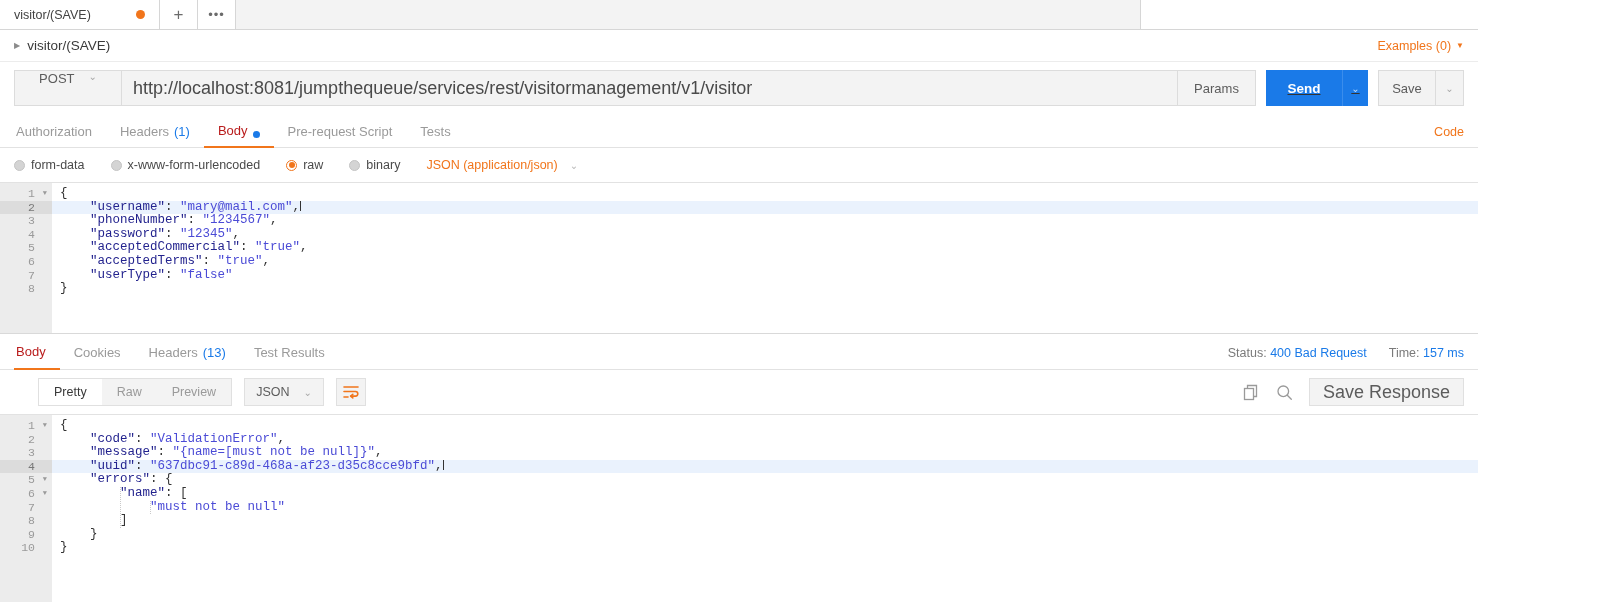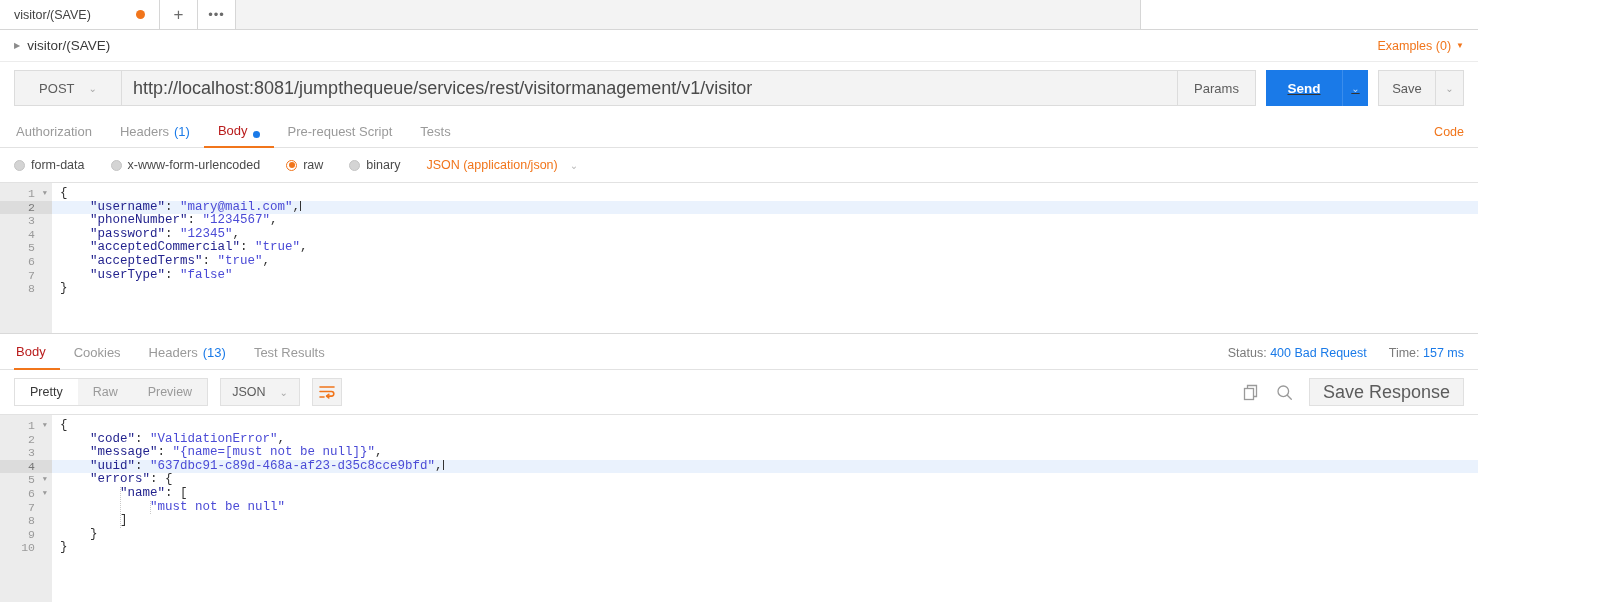--- a/index.html
+++ b/index.html
@@ -46,21 +46,21 @@
   .crumb .caret { font-size: 8px; color: #8b8b8b; }
   .examples {
     margin-left: auto; font-size: 12.5px; color: #f1751b;
     display: flex; align-items: center; gap: 5px;
   }
   .examples .caret { font-size: 8px; }
 
   
   .urlrow { height: 52px; display: flex; align-items: center; padding: 0 14px; background: #ffffff; }
   .method {
-    width: 108px; height: 36px; display: flex; align-items: center; justify-content: center;
+    width: 108px; height: 36px; display: flex; align-items: flex-start; justify-content: center;
     gap: 14px; background: #f3f3f3; border: 1px solid #dcdcdc;
     font-size: 13px; color: #5c5c5c;
   }
   .method .caret { color: #a8a8a8; font-size: 10px; }
   .urlbox {
     flex: 1; height: 36px; display: flex; align-items: center;
     padding: 0 11px; background: #f3f3f3;
     border: 1px solid #dcdcdc; border-left: none;
     font-size: 18px; color: #4a4a4a;
   }
@@ -158,21 +158,21 @@
   }
   .resptabs .rtab { padding-bottom: 9px; }
   .meta { margin-left: auto; display: flex; gap: 22px; font-size: 12.5px; padding-bottom: 9px; }
   .meta .lbl { color: #7a7a7a; }
   .meta .val { color: #1a7ae8; }
 
   
   .resptoolbar {
     height: 44px; display: flex; align-items: center; padding: 0 14px; background: #ffffff;
   }
-  .seg { display: flex; background: #f3f3f3; border: 1px solid #e0e0e0; height: 28px; }
+  .seg { display: flex; background: #f3f3f3; border: 1px solid #e0e0e0; height: 28px; margin-left: 24px; }
   .seg div {
     display: flex; align-items: center; padding: 0 15px; font-size: 12.5px; color: #9a9a9a;
   }
   .seg div.on { color: #383838; background: #ffffff; }
   .fmt {
     margin-left: 12px; height: 28px; display: flex; align-items: center; gap: 14px;
     padding: 8px 11px; background: #f3f3f3; border: 1px solid #e0e0e0;
     font-size: 12.5px; color: #5c5c5c;
   }
   .fmt .caret { font-size: 10px; color: #a8a8a8; }

